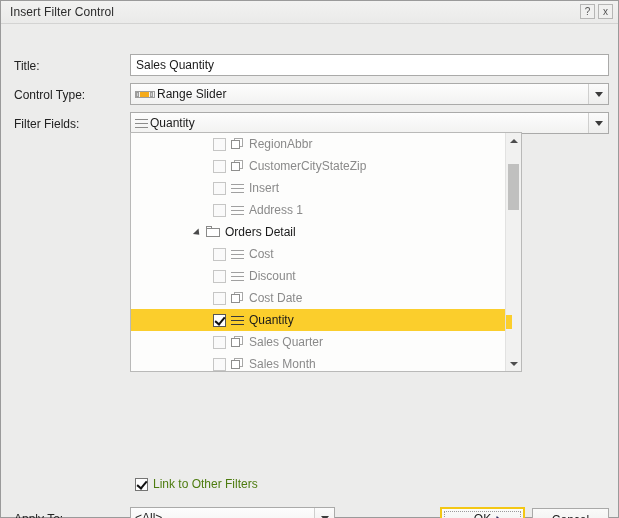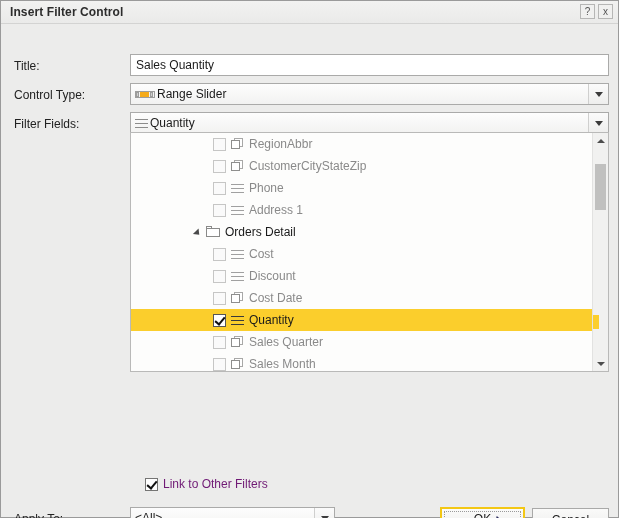--- a/index.html
+++ b/index.html
@@ -32,21 +32,21 @@
     position: relative;
     height: 22px;
     background: linear-gradient(to bottom, #f2f2f1 0%, #eaeae9 100%);
     border-bottom: 1px solid #d3d3d2;
     display: flex;
     align-items: center;
     flex: 0 0 auto;
   }
   .titlebar-text {
     font-size: 12px;
-    font-weight: bold;
+    font-weight: normal;
     color: #2c2c2c;
     padding-left: 9px;
     letter-spacing: .1px;
   }
   .titlebar-buttons {
     position: absolute;
     right: 5px;
     top: 3px;
     display: flex;
     gap: 3px;
@@ -325,22 +325,21 @@
     background: #fbce2c;
   }
 
   
   .linkrow {
     position: absolute;
     display: flex;
     align-items: center;
     gap: 5px;
     font-size: 12px;
-    color: #701a75;
-    margin-left: 10px;
+    color: #4d7c0f;
   }
   .chk-lg {
     width: 13px; height: 13px; box-sizing: border-box;
     border: 1px solid #757574; background: #fff;
     position: relative; flex: 0 0 auto;
   }
   .chk-lg.checked::after {
     content: "";
     position: absolute; left: 3px; top: 0px;
     width: 4px; height: 8px;
@@ -421,21 +420,21 @@
             <i></i>
             <i></i>
           </span>
         <span>Quantity</span>
       </div>
       <div class="combo-arrow">
         <span class="caret-down"></span>
       </div>
     </div>
 
-    <div class="tree-panel" style="left:129px; top:108px; width:479px; height:240px;">
+    <div class="tree-panel" style="left:129px; top:108px; width:392px; height:240px;">
 
       <div class="tree-list" id="tree-list">
           <div class="tree-row">
             <span class="tree-indent" style="width: 82px;"></span>
             <span class="chk"></span>
             <span class="ic-table">
               <span class="b"></span>
               <span class="f"></span>
             </span>
             <span class="tree-label">RegionAbbr</span>
@@ -450,21 +449,21 @@
             <span class="tree-label">CustomerCityStateZip</span>
           </div>
           <div class="tree-row">
             <span class="tree-indent" style="width: 82px;"></span>
             <span class="chk"></span>
             <span class="ic-lines">
               <i></i>
               <i></i>
               <i></i>
             </span>
-            <span class="tree-label">Phone</span>
+            <span class="tree-label">Insert</span>
           </div>
           <div class="tree-row">
             <span class="tree-indent" style="width: 82px;"></span>
             <span class="chk"></span>
             <span class="ic-lines">
               <i></i>
               <i></i>
               <i></i>
             </span>
             <span class="tree-label">Address 1</span>

